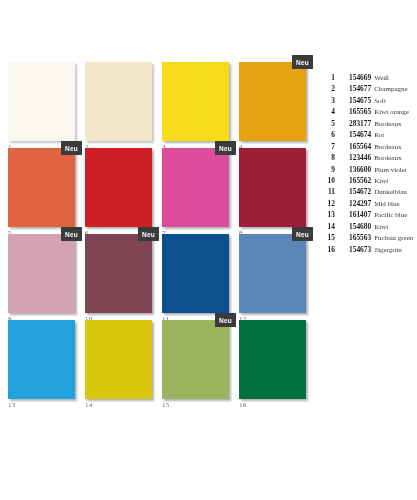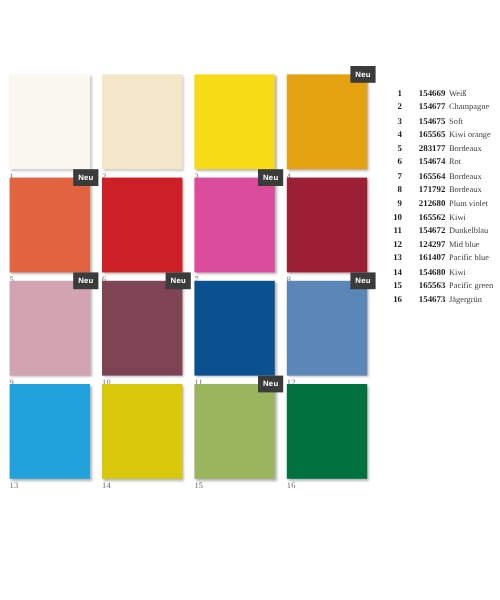--- a/index.html
+++ b/index.html
@@ -236,26 +236,26 @@
         <span class="legend-code">154674</span>
         <span class="legend-name">Rot</span>
       </div>
       <div class="legend-row">
         <span class="legend-num">7</span>
         <span class="legend-code">165564</span>
         <span class="legend-name">Bordeaux</span>
       </div>
       <div class="legend-row">
         <span class="legend-num">8</span>
-        <span class="legend-code">171792</span>
+        <span class="legend-code">123446</span>
         <span class="legend-name">Bordeaux</span>
       </div>
       <div class="legend-row">
         <span class="legend-num">9</span>
-        <span class="legend-code">212680</span>
+        <span class="legend-code">136600</span>
         <span class="legend-name">Plum violet</span>
       </div>
       <div class="legend-row">
         <span class="legend-num">10</span>
         <span class="legend-code">165562</span>
         <span class="legend-name">Kiwi</span>
       </div>
       <div class="legend-row">
         <span class="legend-num">11</span>
         <span class="legend-code">154672</span>
@@ -272,21 +272,21 @@
         <span class="legend-name">Pacific blue</span>
       </div>
       <div class="legend-row">
         <span class="legend-num">14</span>
         <span class="legend-code">154680</span>
         <span class="legend-name">Kiwi</span>
       </div>
       <div class="legend-row">
         <span class="legend-num">15</span>
         <span class="legend-code">165563</span>
-        <span class="legend-name">Pacific green</span>
+        <span class="legend-name">Fuchsia green</span>
       </div>
       <div class="legend-row">
         <span class="legend-num">16</span>
         <span class="legend-code">154673</span>
         <span class="legend-name">Jägergrün</span>
       </div>
     </div>
 
 </div>
 

